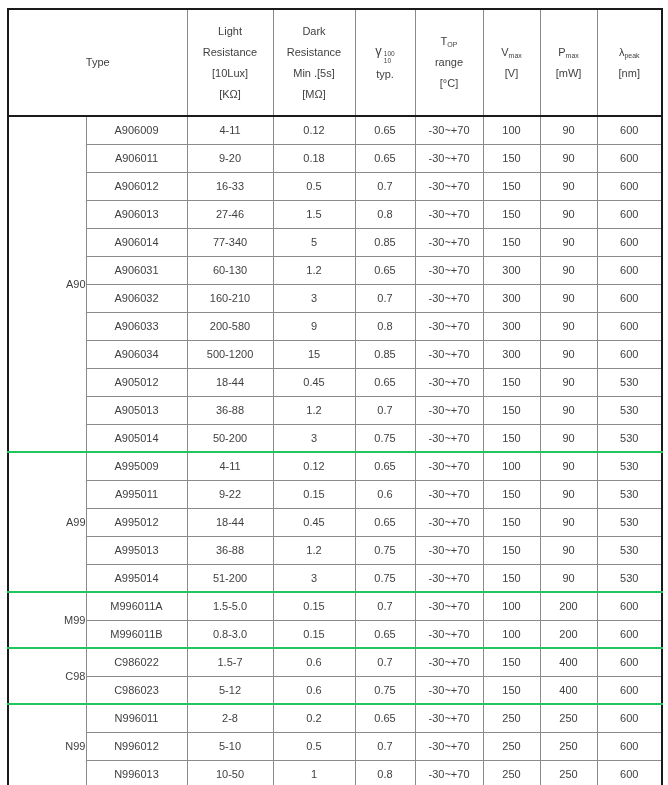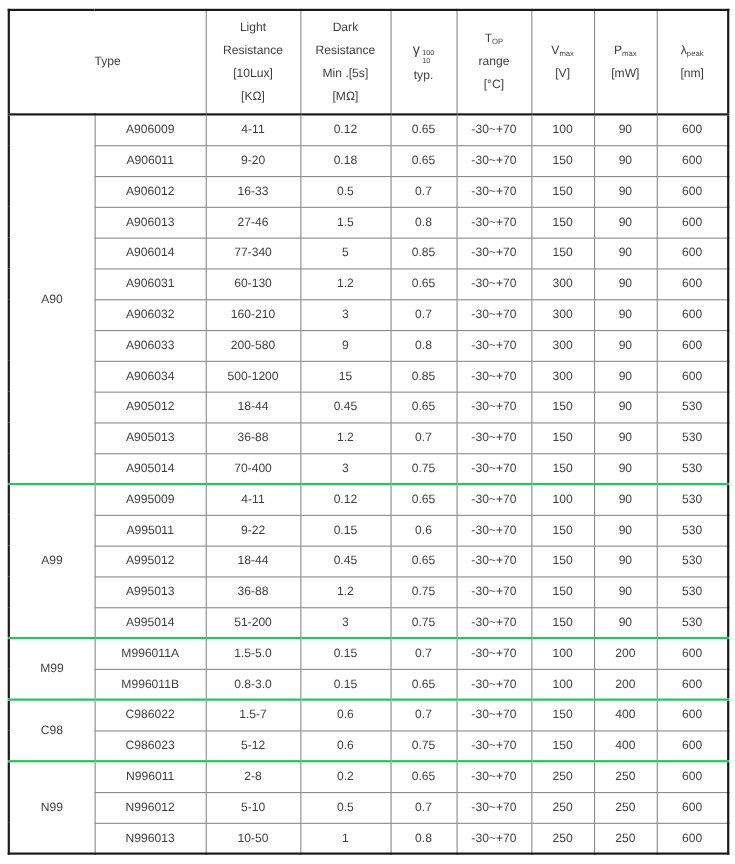--- a/index.html
+++ b/index.html
@@ -28,35 +28,36 @@
   }
   .spec-table th, .spec-table td {
     border: 1px solid #8a8a8a;
     text-align: center;
     vertical-align: middle;
     font-weight: normal;
     padding: 0;
     overflow: hidden;
   }
   .spec-table thead th {
-    height: 95px;
+    height: 107px;
     border-bottom: 2px solid #1a1a1a;
     line-height: 21px;
   }
   .spec-table thead th.multiline {
     white-space: pre-line;
   }
   .spec-table tbody td {
     height: 28px;
   }
   .spec-table tr.group-start td {
     border-top: 2px solid #22c55e;
   }
   .spec-table td.group-cell {
     border-right: 1px solid #8a8a8a;
+    text-align: right;
   }
   sub.hdr-sub {
     font-size: 7px;
     line-height: 0;
     vertical-align: -2px;
     letter-spacing: 0;
   }
   .gamma-line { line-height: 21px; }
   .gamma-sym { font-size: 13px; }
   .frac {
@@ -230,21 +231,21 @@
           <td>36-88</td>
           <td>1.2</td>
           <td>0.7</td>
           <td>-30~+70</td>
           <td>150</td>
           <td>90</td>
           <td>530</td>
         </tr>
         <tr>
           <td>A905014</td>
-          <td>70-400</td>
+          <td>50-200</td>
           <td>3</td>
           <td>0.75</td>
           <td>-30~+70</td>
           <td>150</td>
           <td>90</td>
           <td>530</td>
         </tr>
         <tr class="group-start">
           <td rowspan="5" class="group-cell">A99</td>
           <td>A995009</td>

